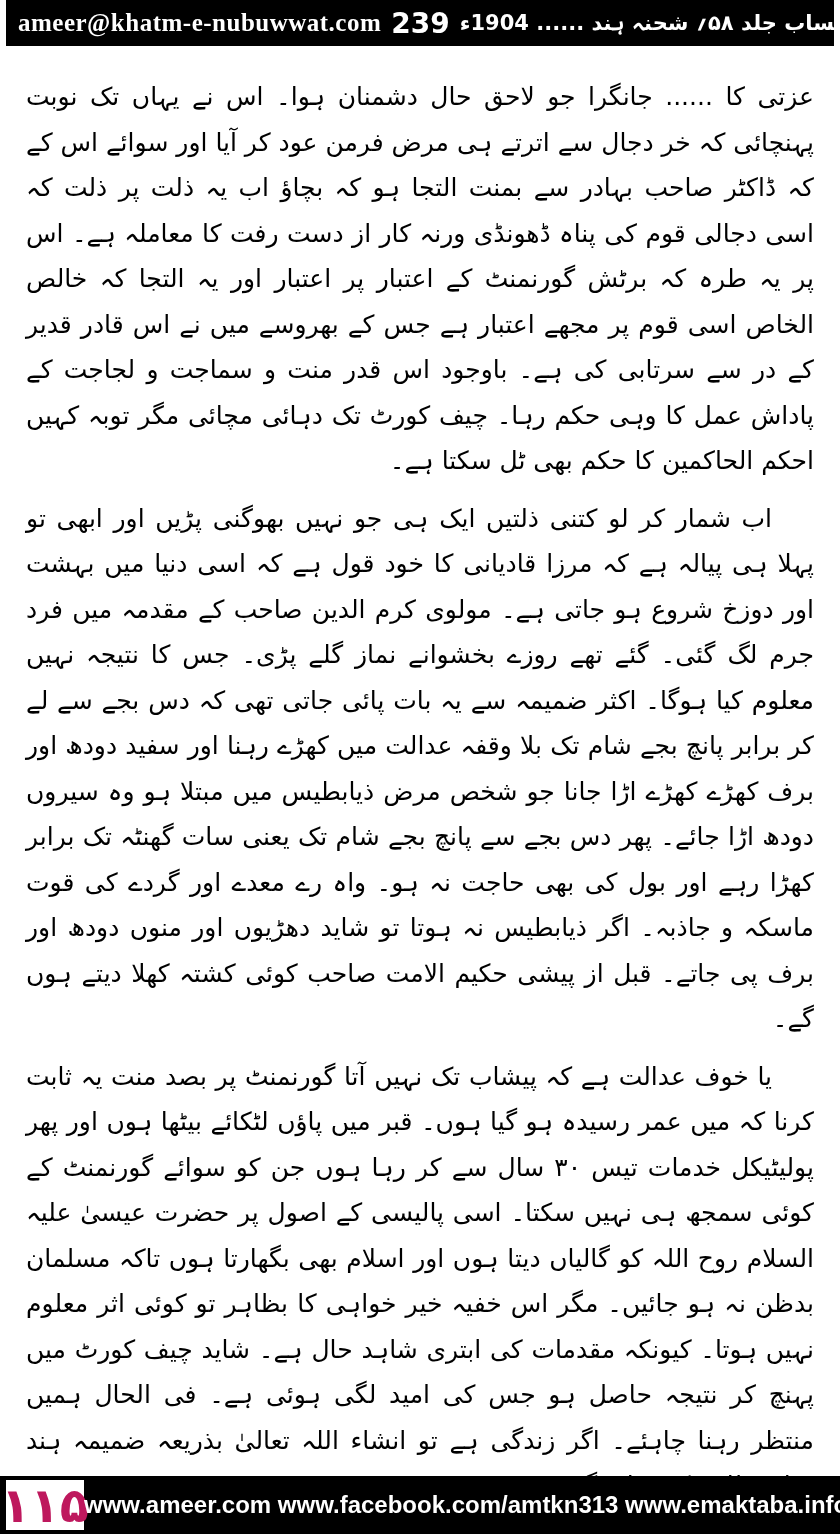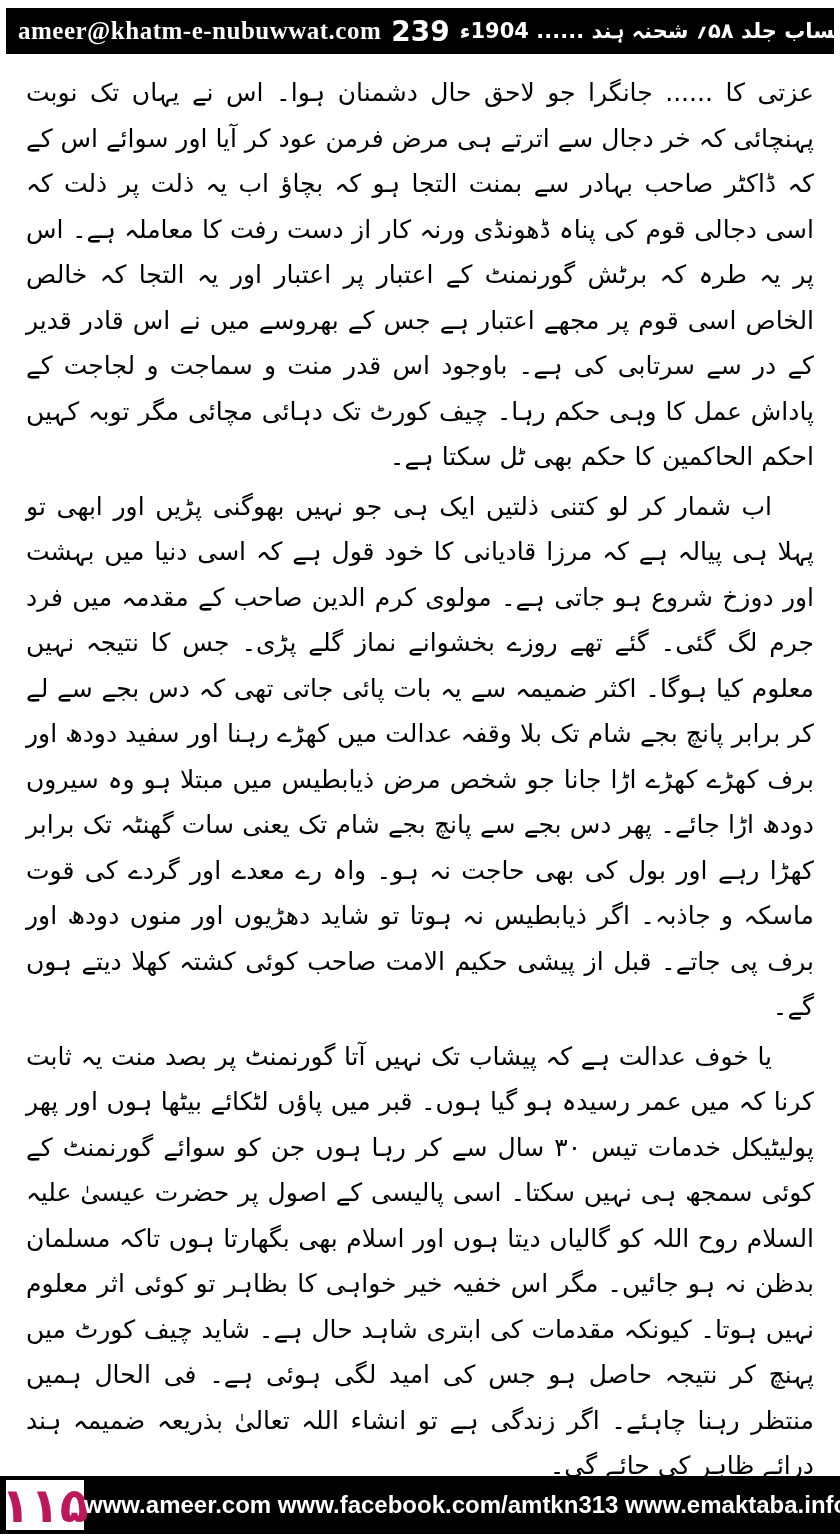--- a/index.html
+++ b/index.html
@@ -15,21 +15,21 @@
     background: #ffffff;
     display: flex;
     flex-direction: column;
     overflow: hidden;
     font-family: "DejaVu Sans", sans-serif;
     color: #000;
     box-sizing: border-box;
   }
   
   .header-wrap {
-    padding: 8px 6px 0 6px;
+    padding: 0 6px 0 6px;
   }
   .header-bar {
     background: #000000;
     color: #ffffff;
     height: 46px;
     display: flex;
     align-items: center;
     justify-content: space-between;
     padding: 0 12px;
     box-sizing: border-box;
@@ -59,21 +59,21 @@
     direction: rtl;
     text-align: justify;
     -webkit-text-justify: inter-word;
     font-size: 25px;
     line-height: 1.82;
     padding: 16px 26px 4px 26px;
     box-sizing: border-box;
     overflow: hidden;
   }
   .content p {
-    margin: 0 0 4px 0;
+    margin: 12px 0 4px 0;
   }
   .content p.indent {
     text-indent: 42px;
   }
   
   .footer-wrap {
     padding: 0 0 6px 0;
   }
   .footer-bar {
     background: #000000;

